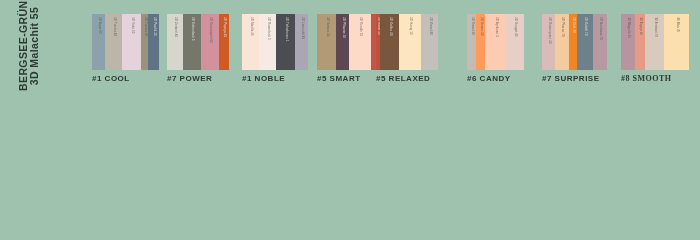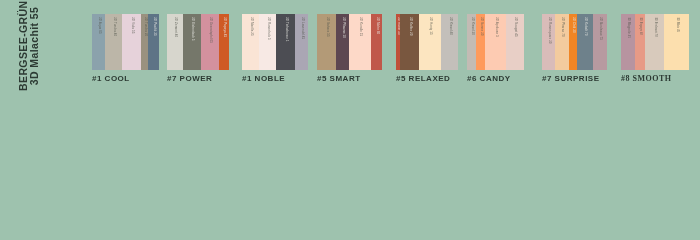--- a/index.html
+++ b/index.html
@@ -159,21 +159,21 @@
           </div>
           <div class="swatch" style="width: 22px; background: rgb(253, 217, 200);">
             <span class="sw-label">3D Koralle 15</span>
           </div>
           <div class="swatch" style="width: 11px; background: rgb(192, 88, 74);">
             <span class="sw-label dark">3D Mohn 60</span>
           </div>
         </div>
         <div class="grp-name">#5 SMART</div>
       </div>
-      <div class="group" style="left: 368px; text-align: center;">
+      <div class="group" style="left: 348px; text-align: center;">
         <div class="swatches">
           <div class="swatch" style="width: 4px; background: rgb(192, 80, 58);">
             <span class="sw-label dark">3D Rubin 50</span>
           </div>
           <div class="swatch" style="width: 19px; background: rgb(121, 87, 63);">
             <span class="sw-label dark">3D Kaffee 20</span>
           </div>
           <div class="swatch" style="width: 22px; background: rgb(252, 229, 192);">
             <span class="sw-label">3D Honig 15</span>
           </div>

